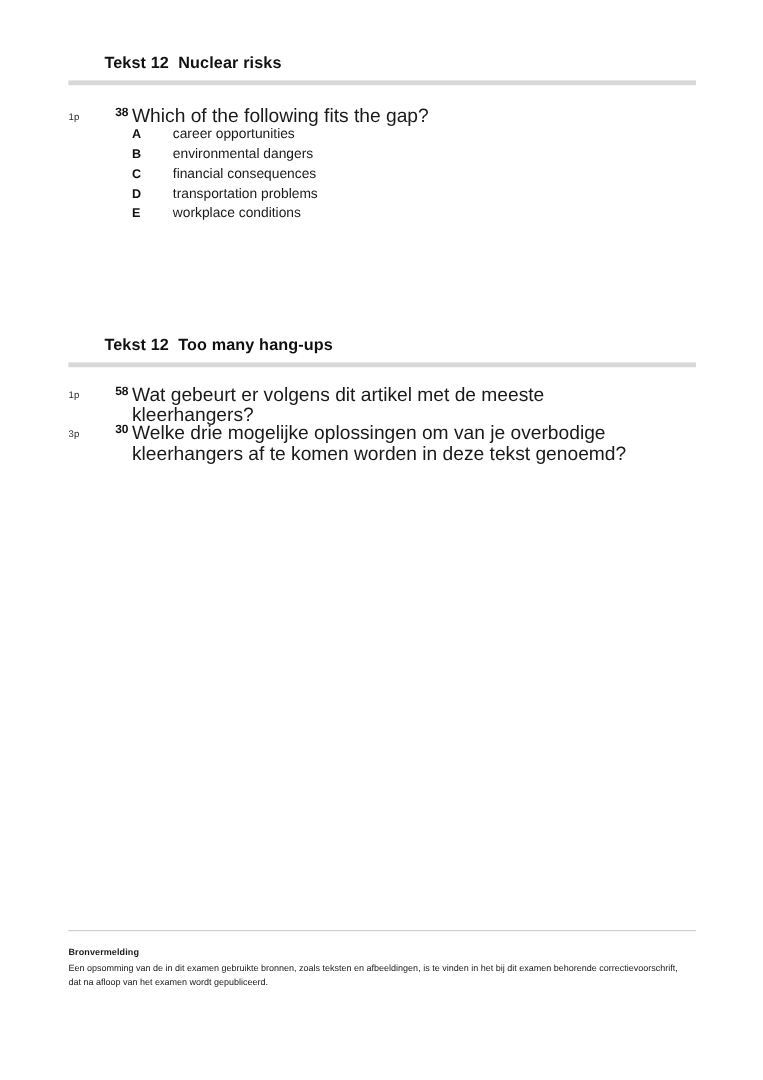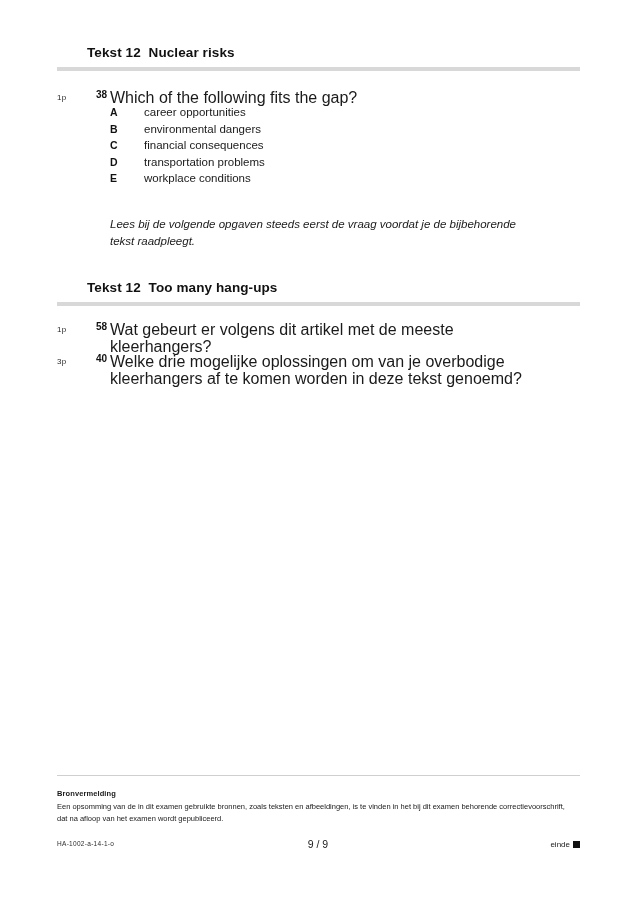--- a/index.html
+++ b/index.html
@@ -222,44 +222,36 @@
     <div class="option">
       <span class="opt-letter">D</span>
       <span class="opt-text">transportation problems</span>
     </div>
     <div class="option">
       <span class="opt-letter">E</span>
       <span class="opt-text">workplace conditions</span>
     </div>
   </div>
 
-  <div class="note" style="top:216px;">Lees bij de volgende opgaven steeds eerst de vraag voordat je de bijbehorende tekst raadpleegt.</div>
 
   <div class="section-head" style="top:279px;">
     <div class="section-title">Tekst 12  Too many hang-ups</div>
     <div class="section-rule"></div>
   </div>
 
   <div class="qrow" style="top:321px;">
     <div class="qpoints">1p</div>
     <div class="qnum">58</div>
     <div class="qtext">Wat gebeurt er volgens dit artikel met de meeste kleerhangers?</div>
   </div>
 
   <div class="qrow" style="top:353px;">
     <div class="qpoints">3p</div>
-    <div class="qnum">40</div>
+    <div class="qnum">30</div>
     <div class="qtext">Welke drie mogelijke oplossingen om van je overbodige kleerhangers af te komen worden in deze tekst genoemd?</div>
   </div>
 
   <div class="footer-rule"></div>
   <div class="footer-title">Bronvermelding</div>
   <div class="footer-body">Een opsomming van de in dit examen gebruikte bronnen, zoals teksten en afbeeldingen, is te vinden in het bij dit examen behorende correctievoorschrift, dat na afloop van het examen wordt gepubliceerd.</div>
 
-  <div class="bottombar">
-    <div class="exam-code">HA-1002-a-14-1-o</div>
-    <div class="page-number">9 / 9</div>
-    <div class="end-marker">
-      <span>einde</span><span class="end-square"></span>
-    </div>
-  </div>
 
 </div>
 
 </body></html>

